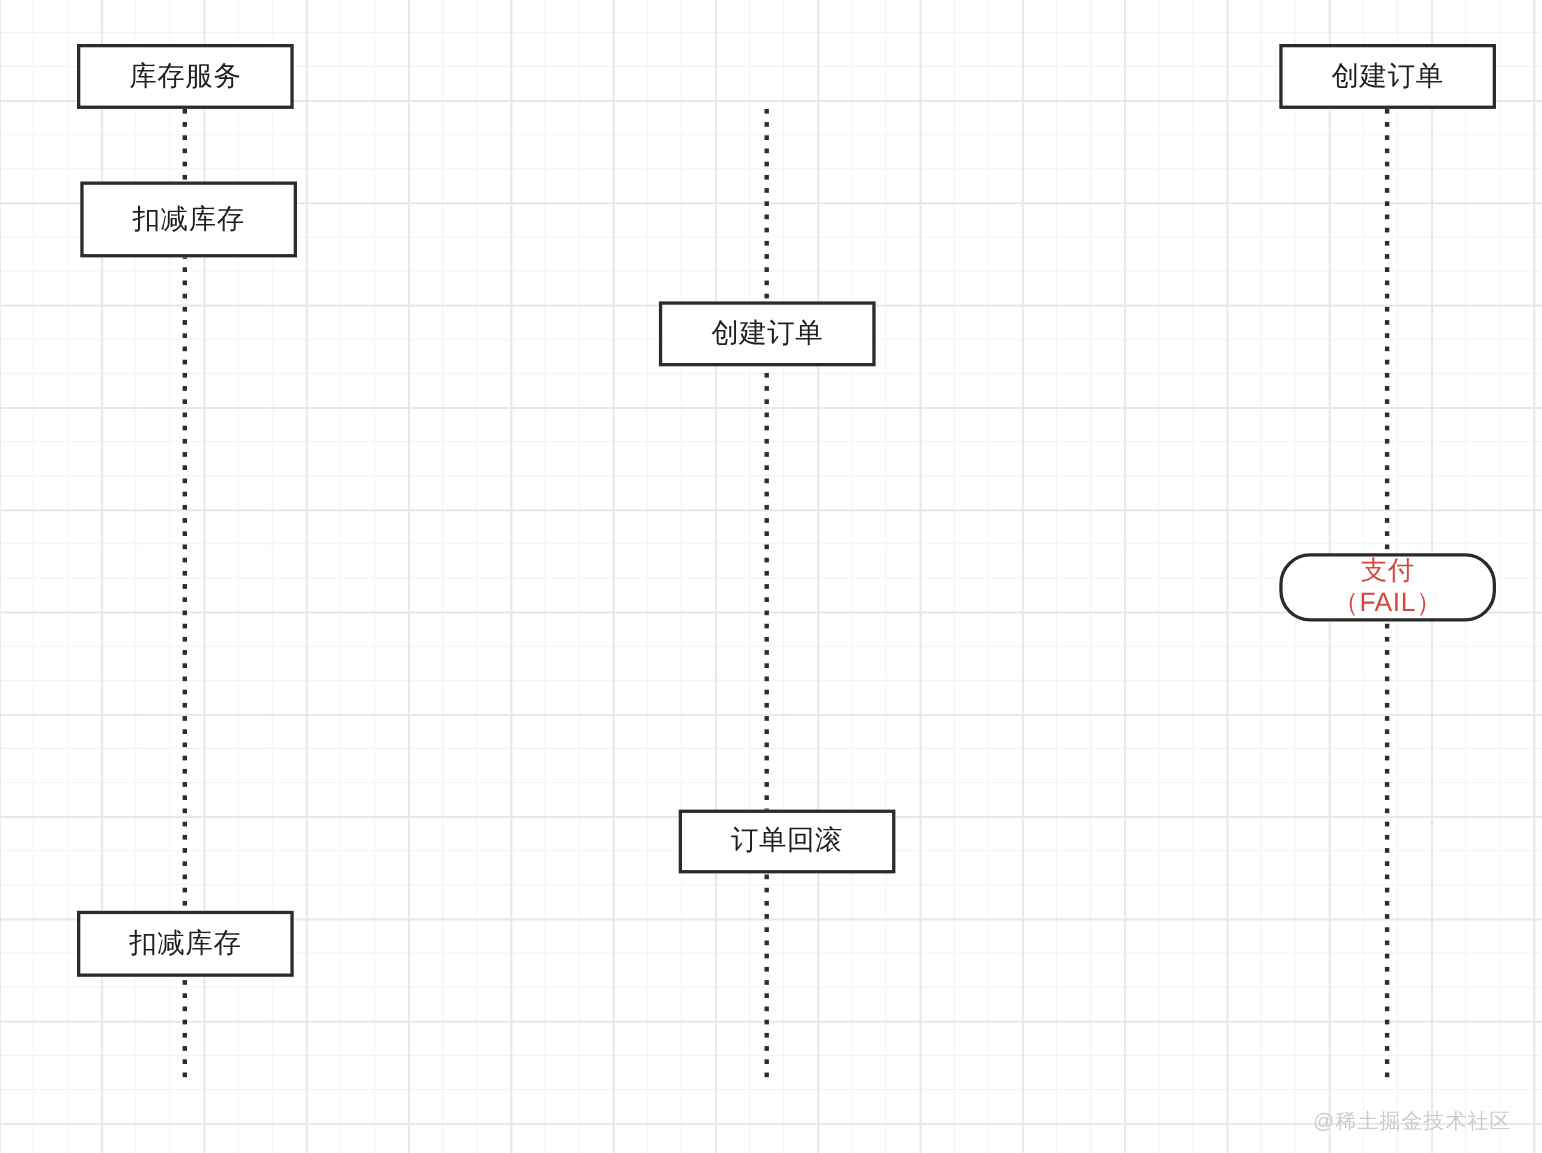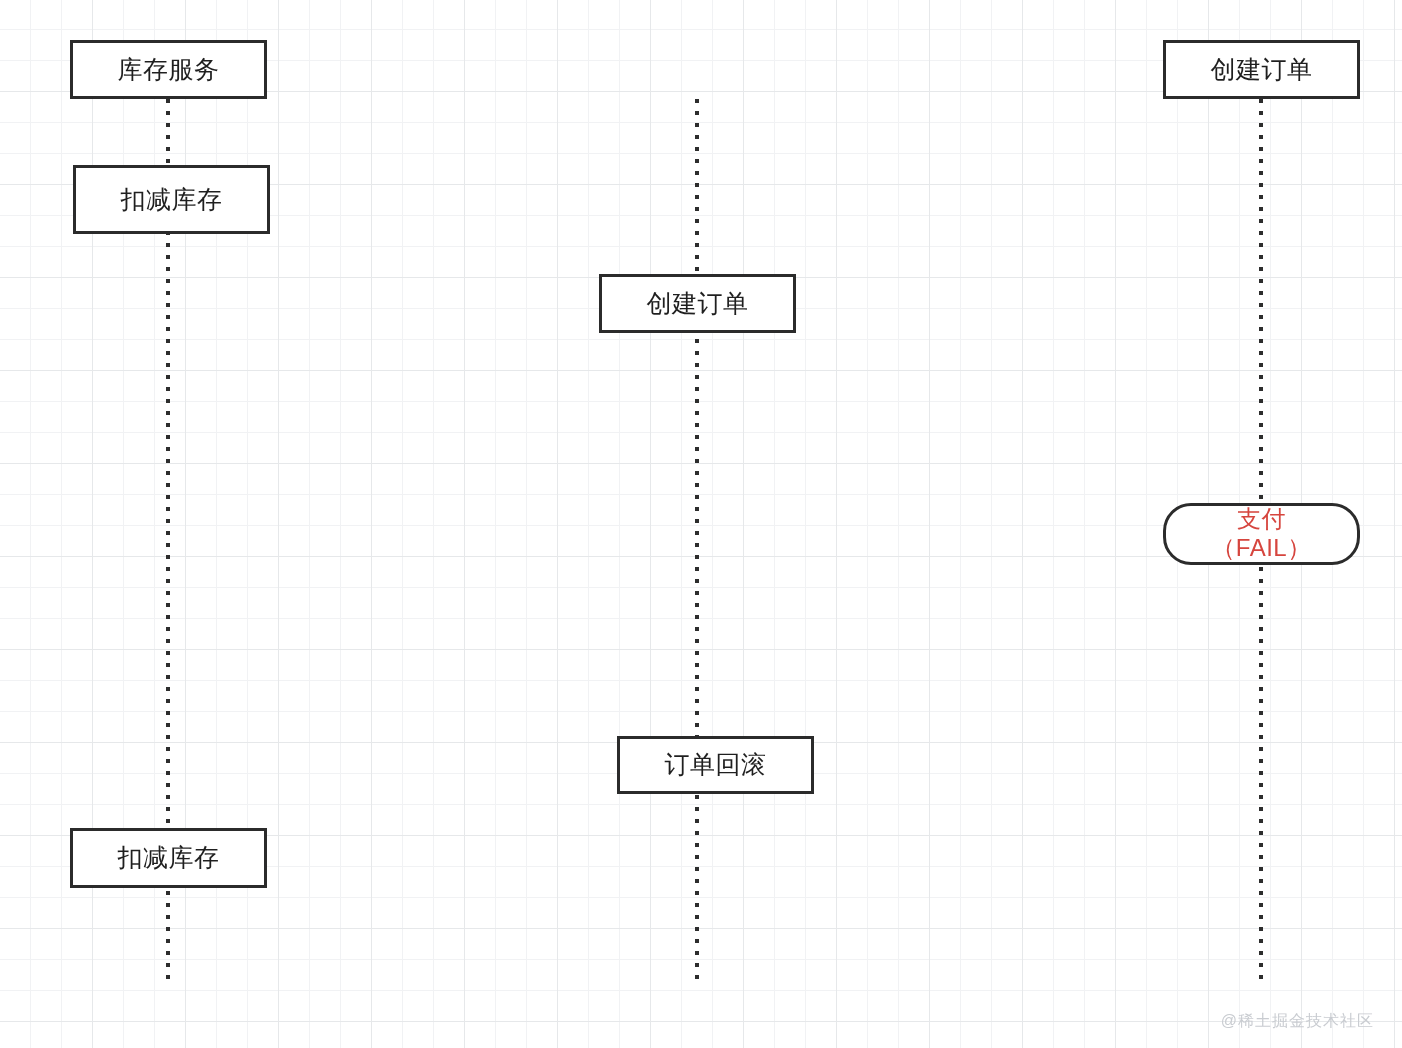--- a/index.html
+++ b/index.html
@@ -78,21 +78,21 @@
     display: block;
     width: 100%;
   }
 
   
   #watermark {
     position: absolute;
     right: 28px;
     bottom: 16px;
     color: #c9ccd1;
-    font-size: 16px;
+    font-size: 19px;
     letter-spacing: 1px;
     user-select: none;
     margin-left: 40px;
   }
 </style>
 </head>
 <body>
 
 <div id="canvas">
     <div class="lifeline" style="left: 1259px; top: 99px; height: 883px;"></div>

